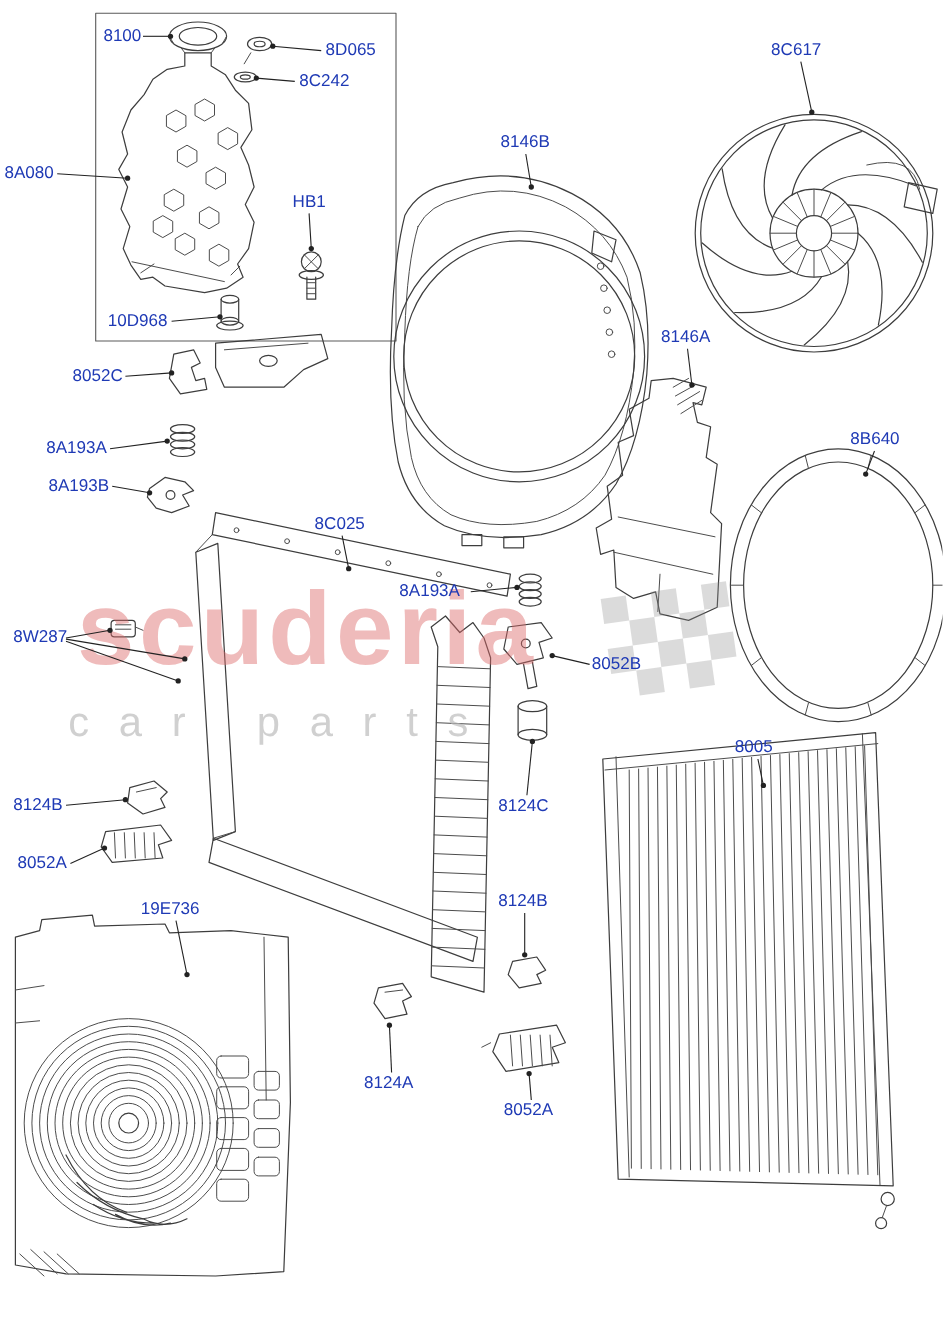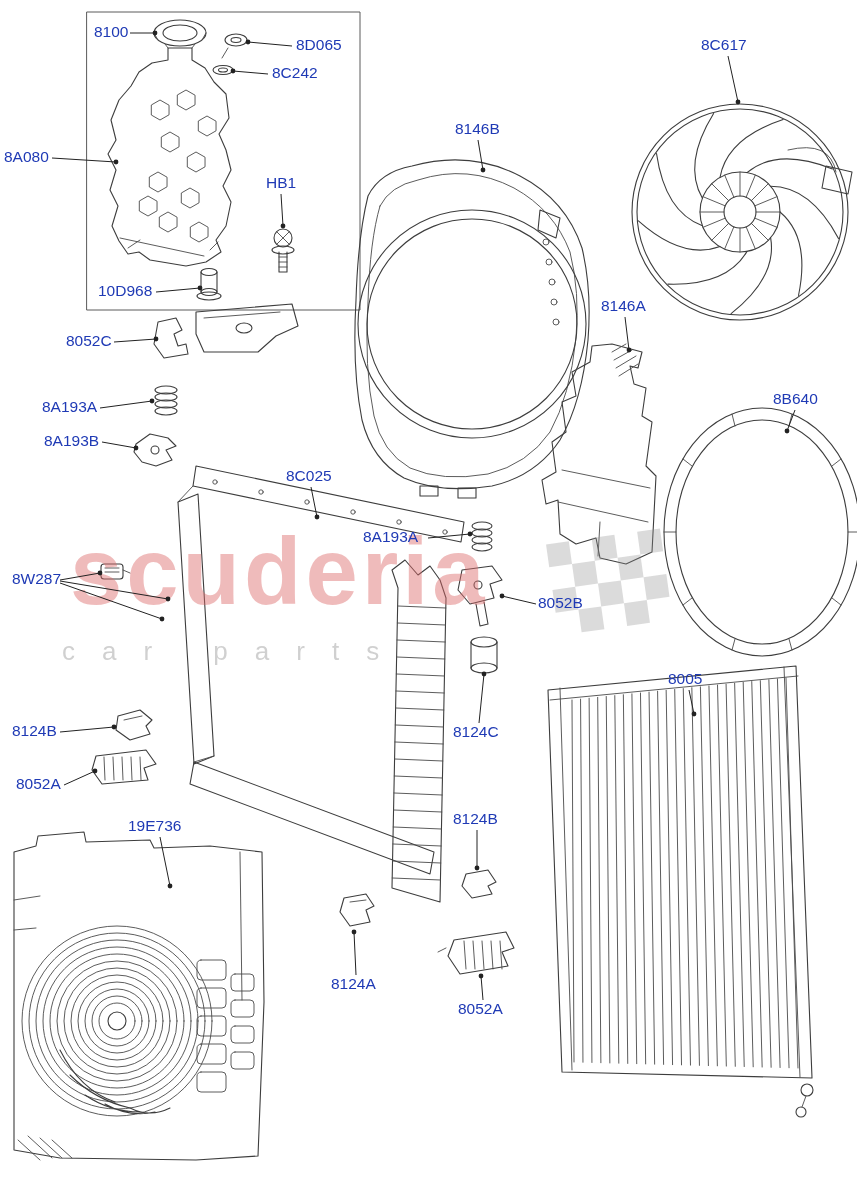--- a/index.html
+++ b/index.html
@@ -5,21 +5,21 @@
   html,body{margin:0;padding:0;background:#ffffff;}
   .canvas{position:relative;width:857px;height:1200px;background:#ffffff;overflow:hidden;
           font-family:"Liberation Sans", sans-serif;}
   .layer{position:absolute;left:0;top:0;width:857px;height:1200px;}
   
   #art *{fill:none;stroke:#3d3d3d;stroke-width:1.1;stroke-linejoin:round;stroke-linecap:round;}
   #art .thin{stroke-width:0.9;stroke:#4a4a4a;}
   #art .box{stroke:#5a5a5a;stroke-width:1;}
   .wm-brand{position:absolute;left:70px;top:518px;font-size:94px;font-weight:bold;
             letter-spacing:4px;opacity:.45;white-space:nowrap;z-index:2;}
-  .wm-sub{position:absolute;left:62px;top:636px;font-size:26px;letter-spacing:27px;
+  .wm-sub{position:absolute;left:62px;top:636px;font-size:38px;letter-spacing:27px;
           opacity:.7;white-space:nowrap;z-index:2;}
   #labels-layer{z-index:3;}
   #art{z-index:1;}
 </style>
 </head>
 <body>
 
 <div class="canvas">
 
   <svg id="art" class="layer" viewBox="0 0 857 1200">

